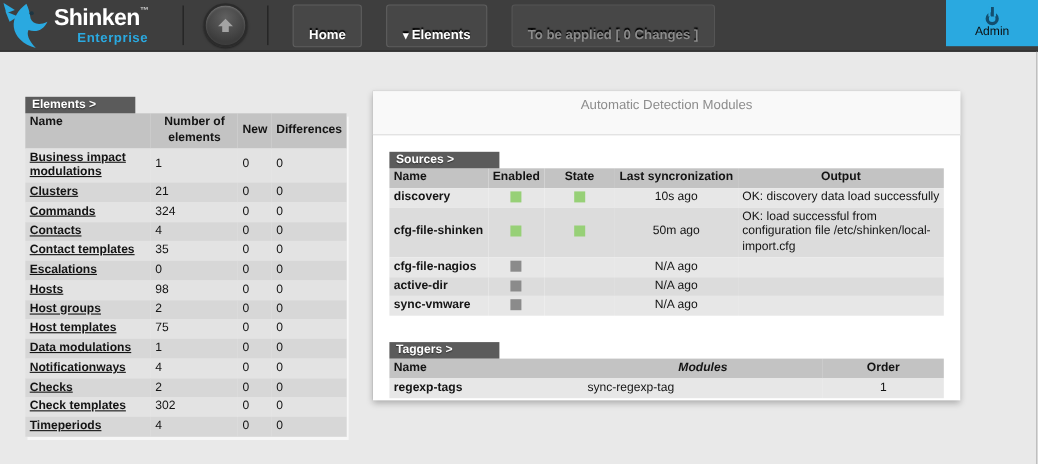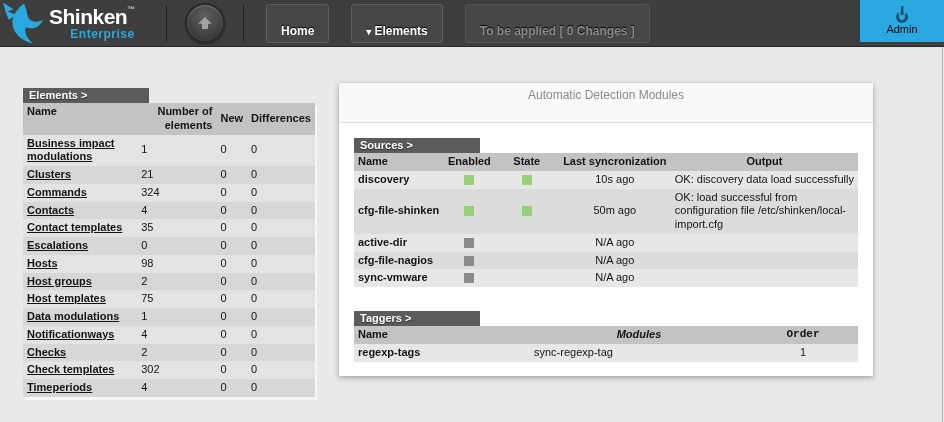--- a/index.html
+++ b/index.html
@@ -40,63 +40,63 @@
   }
   .power{width:12px; height:12px; border:3px solid #134e6e; border-radius:50%; position:relative; margin-bottom:1px; margin-top:3px;}
   .power::before{content:""; position:absolute; left:50%; top:-8px; transform:translateX(-50%);
     width:3px; height:9px; background:#134e6e; background-clip:padding-box;
     border-left:2px solid var(--accent); border-right:2px solid var(--accent);}
   .admin-label{font-size:11px; color:#0d0d0d; line-height:1;}
 
   
   .tab{
     display:inline-block; background:#5b5b5b; color:#fff; font-weight:bold; font-size:11px;
-    padding:1px 6px 2px; width:126px; cursor:pointer; text-shadow:0 1px 1px #2e2e2e;
+    padding:1px 6px 2px; width:100px; cursor:pointer; text-shadow:0 1px 1px #2e2e2e;
   }
   table{border-collapse:collapse; font-size:11px; color:#141414;}
   th{background:#c3c3c3; font-weight:bold; padding:2px 4px; line-height:1.25;}
   td{padding:2px 4px; line-height:1.25;}
 
   
   .elements-panel{position:absolute; left:23px; top:85px; width:292px;}
   .elements-table{width:292px; box-shadow:2px 3px 0 rgba(250,250,250,.8);}
   .elements-table tbody tr:nth-child(odd) td{background:#e3e3e3;}
   .elements-table tbody tr:nth-child(even) td{background:#d7d7d7;}
   .elements-table th.c-name{text-align:left; vertical-align:top; width:118px;}
-  .elements-table th.c-count{width:84px; text-align:right;}
+  .elements-table th.c-count{width:84px; text-align:center;}
   .elements-table th.c-new{width:28px; text-align:center;}
   .elements-table th.c-diff{width:62px; text-align:center;}
   .elements-table a{color:#141414; font-weight:bold; text-decoration:underline; cursor:pointer;}
   .elements-table td.num{text-align:left;}
 
   
   .card{
     position:absolute; left:339px; top:83px; width:534px; background:#fff;
     box-shadow:0 2px 6px rgba(0,0,0,.28), 0 0 1px rgba(0,0,0,.2);
   }
   .card-title{height:40px; line-height:25px; text-align:center; color:#8c8c8c; font-size:12px;
     background:#f9f9f9; border-bottom:1px solid #dedede;}
-  .card-body{padding:12px 15px 14px;}
+  .card-body{padding:12px 15px 2px;}
   .card-body table{width:504px;}
   .card-body tbody tr:nth-child(odd) td{background:#e7e7e7;}
   .card-body tbody tr:nth-child(even) td{background:#dcdcdc;}
   .src-table th.s-name{text-align:left; width:90px;}
   .src-table th.s-enabled{width:46px;}
   .src-table th.s-state{width:64px;}
   .src-table th.s-sync{width:112px;}
   .src-table td.s-name, .tag-table td.t-name{font-weight:bold;}
   .src-table td.s-enabled, .src-table td.s-state, .src-table td.s-sync{text-align:center;}
   .src-table td.s-output{font-size:11px;}
   .sq{display:inline-block; width:10px; height:10px; vertical-align:middle;}
   .sq.on{background:var(--green);}
   .sq.off{background:var(--off);}
   .gap{height:21px;}
   .tag-table th.t-name{text-align:left; width:176px;}
   .tag-table th.t-mod{width:218px; text-align:center;font-style:italic;}
-  .tag-table th.t-order{width:110px; text-align:center;font-family:Liberation Mono, monospace;}
+  .tag-table th.t-order{width:110px; text-align:center;}
   .tag-table td.t-order{text-align:center;}
 </style>
 </head>
 <body>
 
 <header class="topbar">
   <div class="logo">
     <svg width="42" height="45" viewBox="0 0 44 46">
       <path d="M0 1 L11 8 L3 11 Z" fill="#2aa9e0"></path>
       <path d="M2 9 L14 14 L6 19 Z" fill="#2aa9e0"></path>
@@ -254,34 +254,34 @@
             <td class="s-output">OK: discovery data load successfully</td>
           </tr>
           <tr>
             <td class="s-name">cfg-file-shinken</td>
             <td class="s-enabled"><span class="sq on"></span></td>
             <td class="s-state"><span class="sq on"></span></td>
             <td class="s-sync">50m ago</td>
             <td class="s-output">OK: load successful from configuration file /etc/shinken/local-import.cfg</td>
           </tr>
           <tr>
+            <td class="s-name">cfg-file-nagios</td>
+            <td class="s-enabled"><span class="sq off"></span></td>
+            <td class="s-state"></td>
+            <td class="s-sync">N/A ago</td>
+            <td class="s-output"></td>
+          </tr>
+          <tr>
             <td class="s-name">active-dir</td>
             <td class="s-enabled"><span class="sq off"></span></td>
             <td class="s-state"></td>
             <td class="s-sync">N/A ago</td>
             <td class="s-output"></td>
           </tr>
           <tr>
-            <td class="s-name">cfg-file-nagios</td>
-            <td class="s-enabled"><span class="sq off"></span></td>
-            <td class="s-state"></td>
-            <td class="s-sync">N/A ago</td>
-            <td class="s-output"></td>
-          </tr>
-          <tr>
             <td class="s-name">sync-vmware</td>
             <td class="s-enabled"><span class="sq off"></span></td>
             <td class="s-state"></td>
             <td class="s-sync">N/A ago</td>
             <td class="s-output"></td>
           </tr>
         </tbody>
     </table>
 
     <div class="gap"></div>

